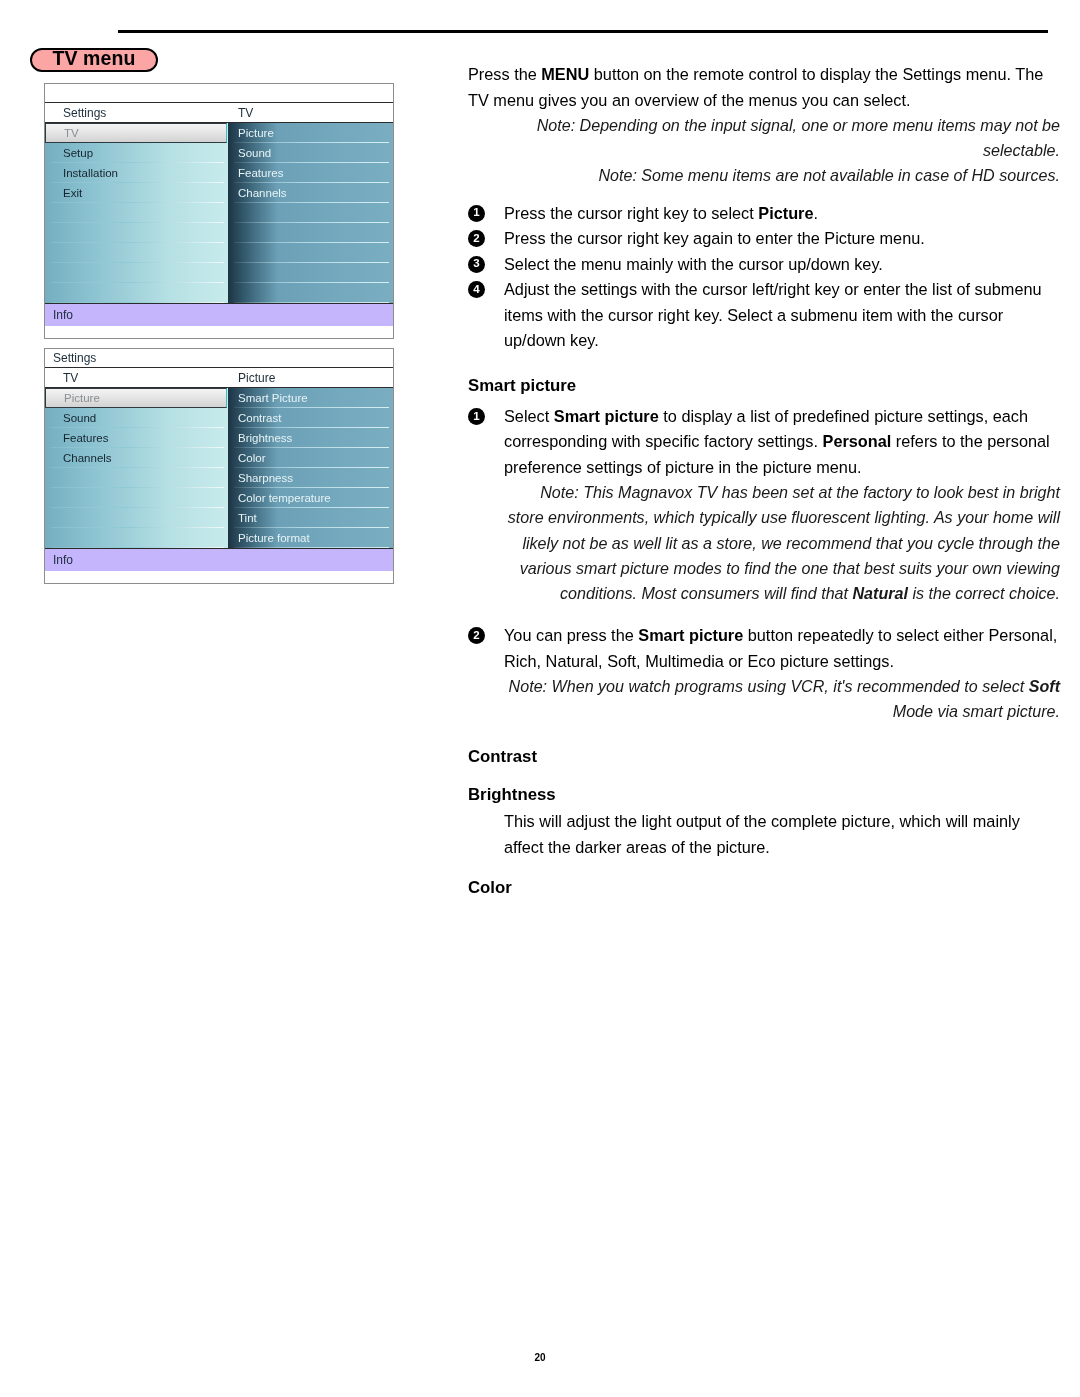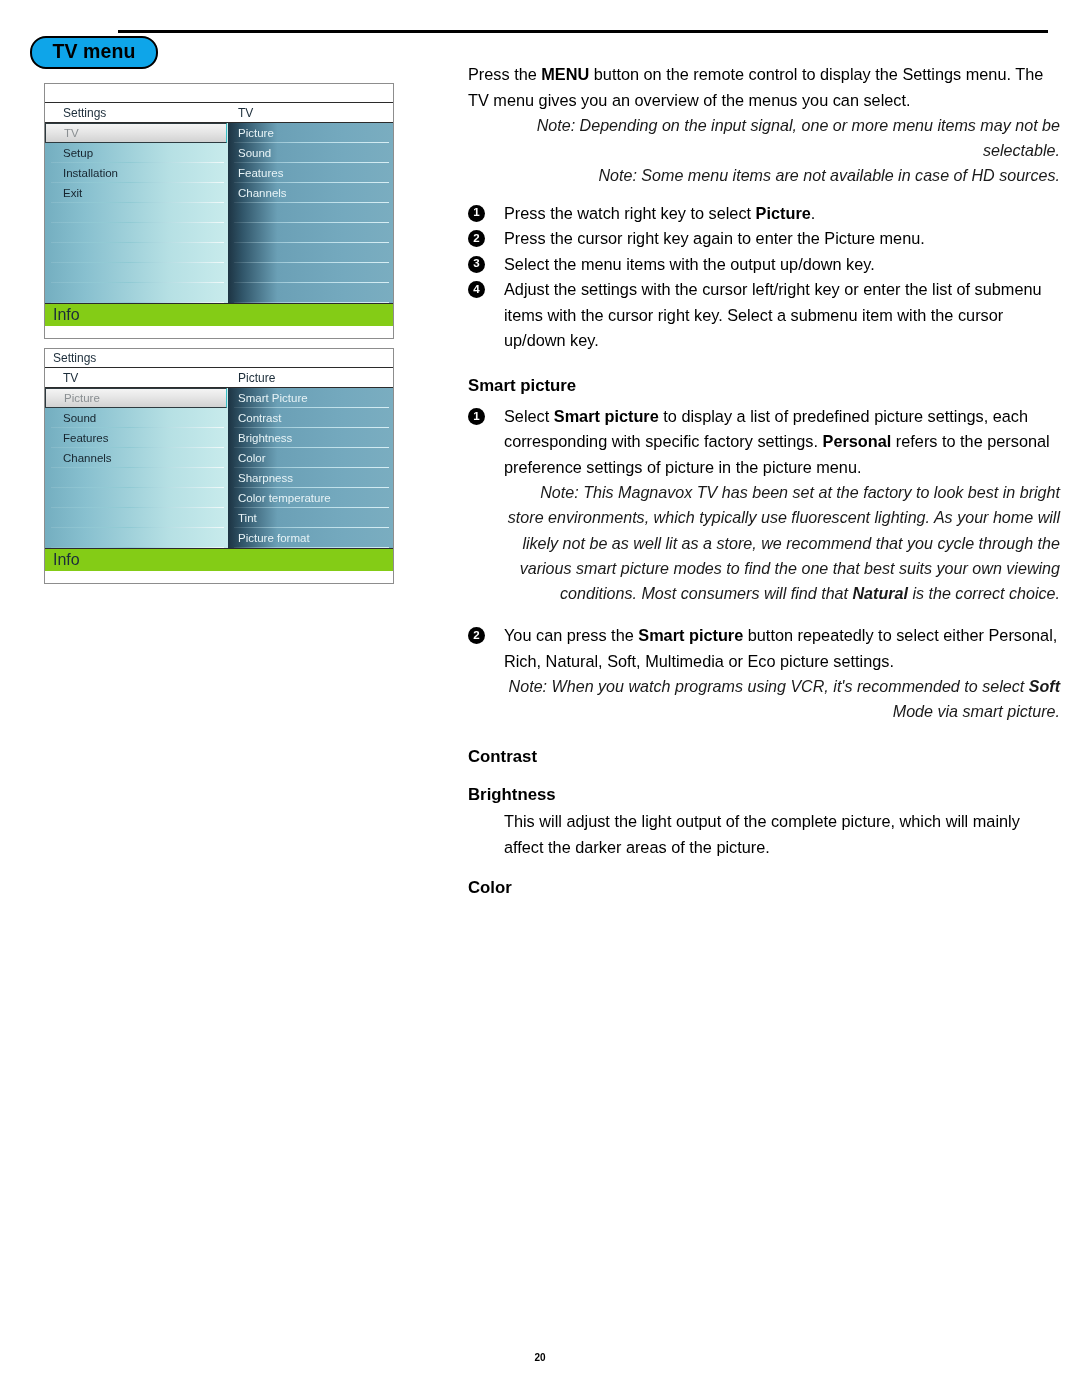--- a/index.html
+++ b/index.html
@@ -17,25 +17,25 @@
 
   
   .header-rule {
     position: absolute;
     left: 118px; top: 30px;
     width: 930px; height: 3px;
     background: #000;
   }
   .tab-pill {
     position: absolute;
-    left: 30px; top: 36px;
-    width: 128px; height: 33px;
+    left: 30px; top: 48px;
+    width: 128px; height: 24px;
     border: 2.5px solid #000;
     border-radius: 16px;
-    background: #0ea5e9;
+    background: #fca5a5;
     display: flex; align-items: center; justify-content: center;
     z-index: 3;
   }
   .tab-pill span {
     font-size: 19.5px;
     font-weight: bold;
     letter-spacing: 0.1px;
     line-height: 1;
     padding-bottom: 2px;
   }
@@ -120,22 +120,22 @@
   .col-right .row.hl {
     color: #e7f3f6;
   }
 
   .osd-footer {
     height: 23px;
     border-top: 1.4px solid #2b2b2b;
     padding-left: 8px;
     display: flex; align-items: center;
     color: #1c2d3a;
-    font-size: 16px;
-    background: #84cc16;
+    font-size: 12px;
+    background: #c4b5fd;
   }
   .osd-tail { height: 12px; background: #fff; }
 
   
   .content {
     position: absolute;
     left: 468px; top: 62px;
     width: 592px;
   }
   .para {
@@ -327,29 +327,29 @@
   <p class="para"><span>Press the </span><b>MENU</b><span> button on the remote control to display the Settings menu. The TV menu gives you an overview of the menus you can select.</span></p>
 
   <p class="note">Note: Depending on the input signal, one or more menu items may not be selectable.</p>
 
 
   <p class="note">Note: Some menu items are not available in case of HD sources.</p>
 
   <ul class="list">
     <li>
       <span class="bullet-num">1</span>
-      <span>Press the watch right key to select </span><b>Picture</b><span>.</span>
+      <span>Press the cursor right key to select </span><b>Picture</b><span>.</span>
     </li>
     <li>
       <span class="bullet-num">2</span>
       <span>Press the cursor right key again to enter the Picture menu.</span>
     </li>
     <li>
       <span class="bullet-num">3</span>
-      <span>Select the menu items with the output up/down key.</span>
+      <span>Select the menu mainly with the cursor up/down key.</span>
     </li>
     <li>
       <span class="bullet-num">4</span>
       <span>Adjust the settings with the cursor left/right key or enter the list of submenu items with the cursor right key. Select a submenu item with the cursor up/down key.</span>
     </li>
   </ul>
 
   <h3 class="sub">Smart picture</h3>
 
   <ul class="list" style="margin-top:8px;">

